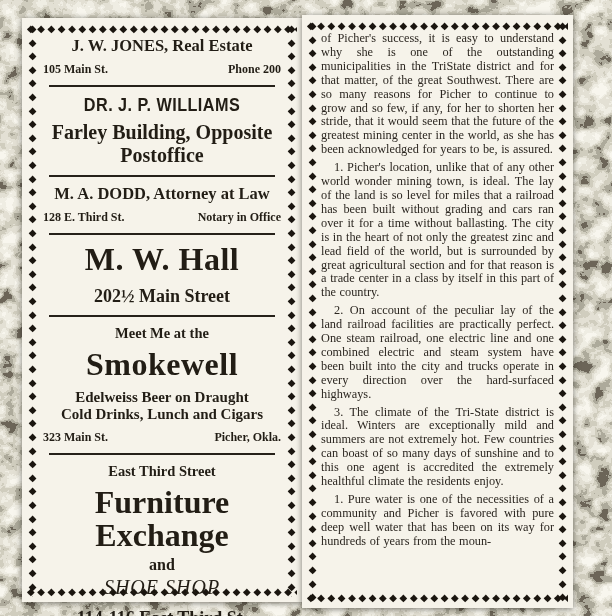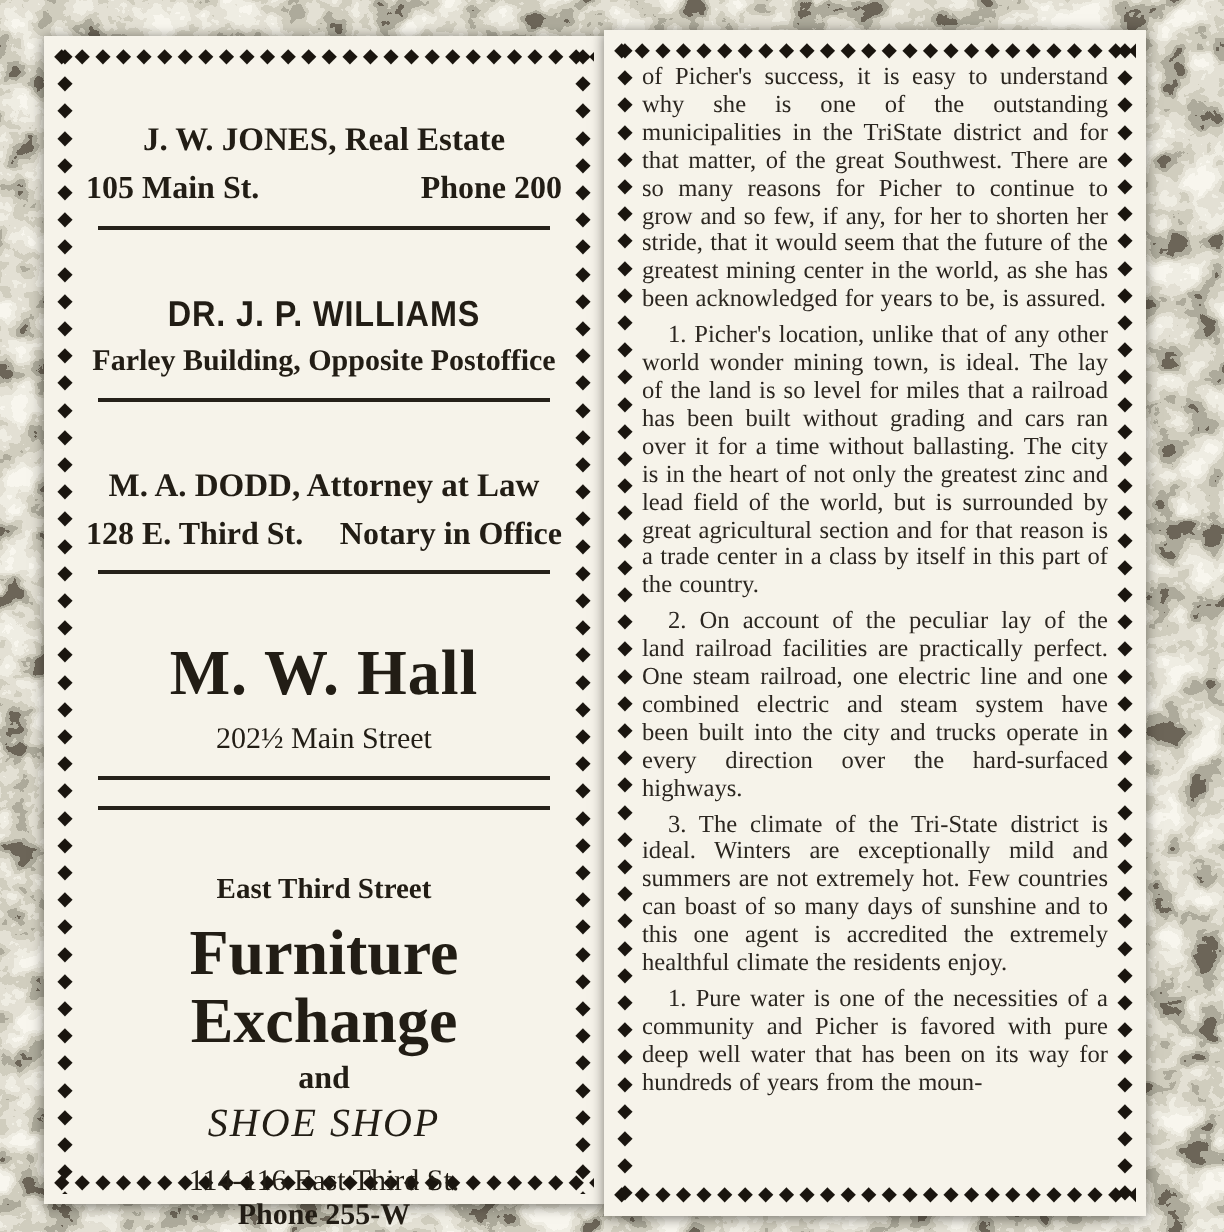--- a/index.html
+++ b/index.html
@@ -27,30 +27,30 @@
   .dbb{bottom:5px;}
   .dv{top:5px;bottom:5px;width:11px;writing-mode:vertical-rl;text-orientation:upright;}
   .dl{left:5px;}
   .dr{right:5px;}
 
   .panel-inner{position:absolute;left:19px;right:19px;top:17px;bottom:17px;overflow:hidden;}
 
   
   .ads{display:flex;flex-direction:column;justify-content:space-between;
        text-align:center;color:#221d15;height:100%;}
-  .ad{padding:2px 0;margin-top:24px;}
+  .ad{padding:2px 0;}
   .t1{font-weight:700;font-size:16.5px;line-height:1.15;}
-  .pair{display:flex;justify-content:space-between;font-weight:700;font-size:16px;
+  .pair{display:flex;justify-content:space-between;font-weight:700;font-size:12px;
         margin-top:6px;padding:0 2px;}
   .sans-head{font-family:"Liberation Sans",sans-serif;font-weight:700;font-size:18px;
         transform:scaleX(.9);transform-origin:center;letter-spacing:.5px;}
-  .sub{font-weight:700;font-size:15px;margin-top:5px;}
+  .sub{font-weight:700;font-size:20px;margin-top:5px;}
   .big-head{font-weight:700;font-size:32px;line-height:1.05;letter-spacing:.5px;}
   .tagline{font-style:italic;font-weight:700;font-size:18px;margin-top:9px;}
-  .addr{font-weight:400;font-size:15px;margin-top:9px;}
+  .addr{font-weight:700;font-size:18px;margin-top:9px;}
   .kicker{font-weight:700;font-size:14.5px;}
   .name2{font-weight:700;font-size:32px;line-height:1.05;margin-top:6px;}
   .line{font-weight:700;font-size:15px;line-height:1.15;}
   .mt6{margin-top:6px;} .mt8{margin-top:8px;}
   .conj{font-weight:700;font-size:16px;margin-top:3px;}
   .shoe{font-style:italic;font-weight:400;font-size:20px;letter-spacing:1px;margin-top:2px;}
   .rule{height:2px;background:#26211a;margin:6px 8px;flex:none;}
 
   
   .article{color:#2b2620;font-size:12.3px;line-height:13.9px;text-align:justify;
@@ -116,20 +116,30 @@
 
       <div class="rule"></div>
 
       <section class="ad">
         <div class="big-head">M. W. Hall</div>
         <div class="addr">202½ Main Street</div>
       </section>
 
       <div class="rule"></div>
 
+      <section class="ad">
+        <div class="kicker">Meet Me at the</div>
+        <div class="big-head mt6">Smokewell</div>
+        <div class="line mt8">Edelweiss Beer on Draught</div>
+        <div class="line">Cold Drinks, Lunch and Cigars</div>
+        <div class="pair">
+          <span>323 Main St.</span>
+          <span>Picher, Okla.</span>
+        </div>
+      </section>
 
       <div class="rule"></div>
 
       <section class="ad">
         <div class="kicker">East Third Street</div>
         <div class="name2">Furniture Exchange</div>
         <div class="conj">and</div>
         <div class="shoe">SHOE SHOP</div>
         <div class="addr">114-116 East Third St.</div>
         <div class="line">Phone 255-W</div>

